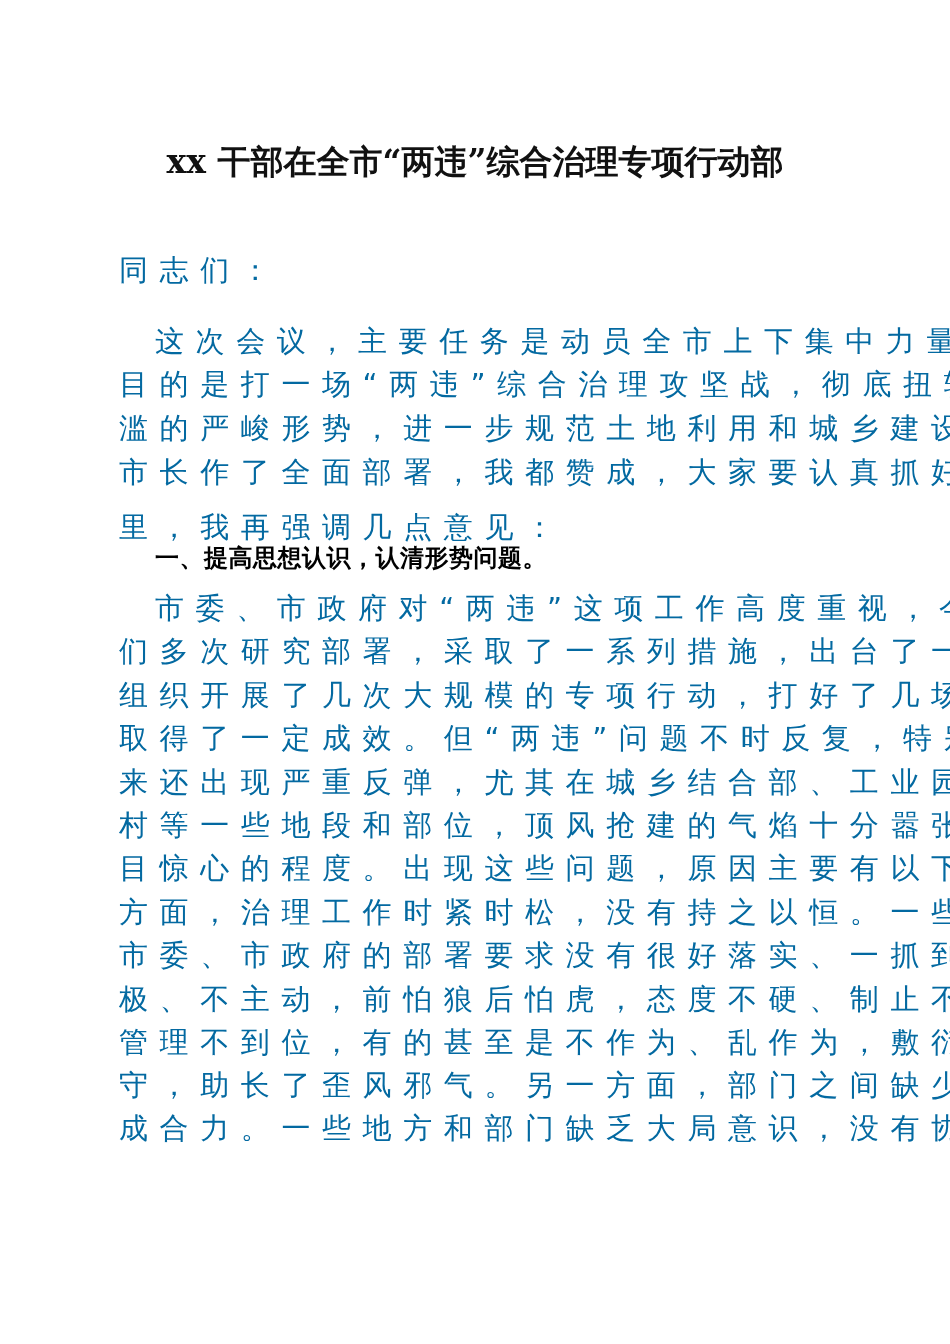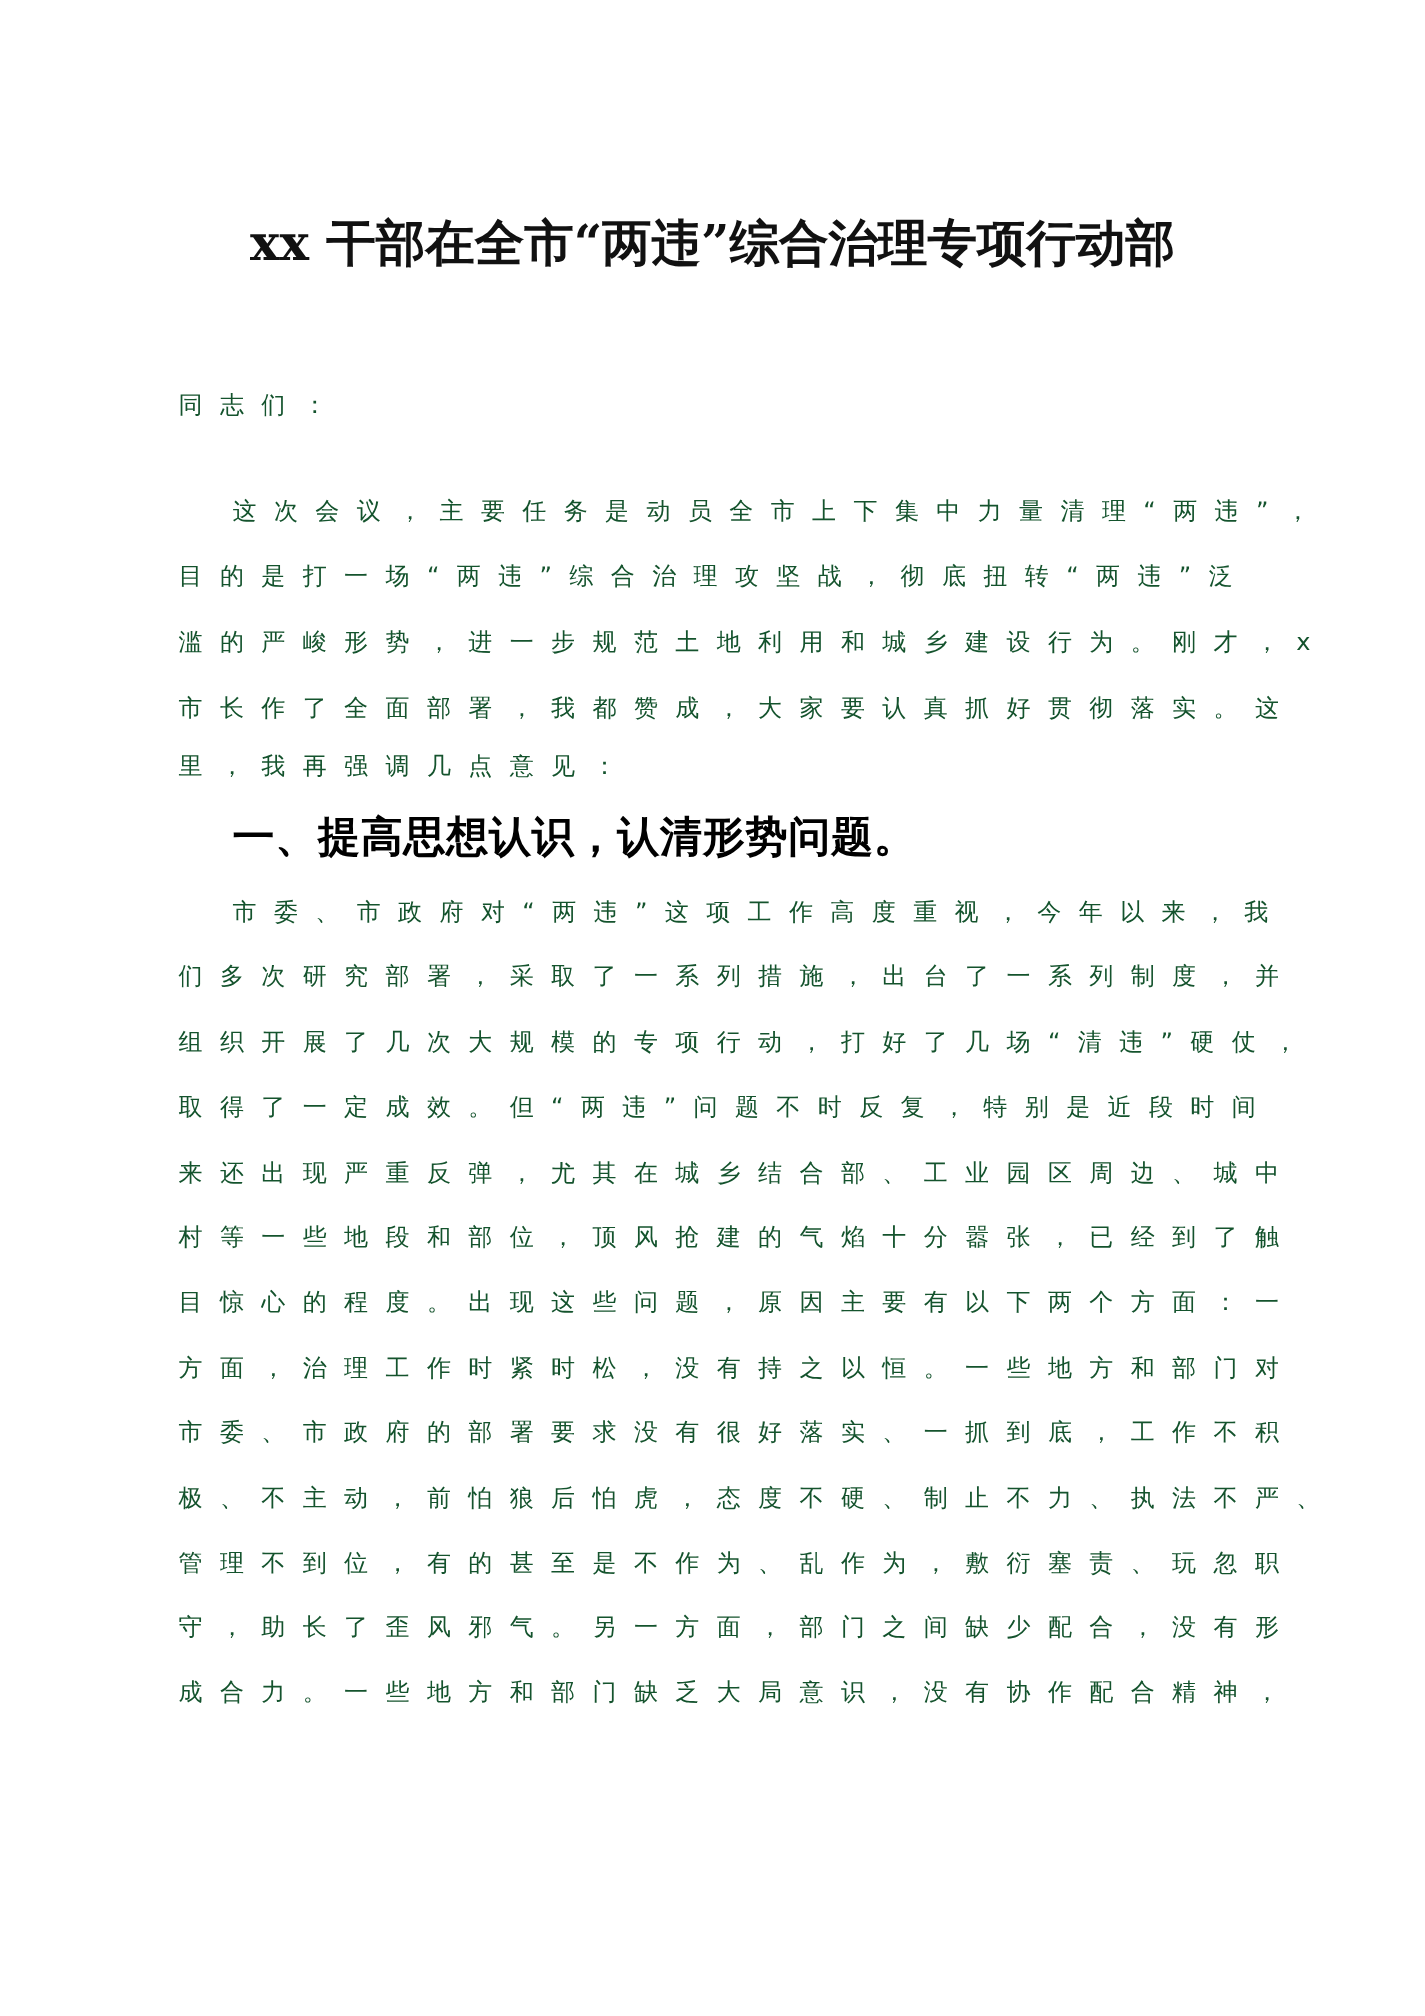--- a/index.html
+++ b/index.html
@@ -3,38 +3,38 @@
 <meta charset="utf-8">
 <style>
   html, body { margin:0; padding:0; background:#ffffff; }
   body { width:950px; height:1344px; position:relative; overflow:hidden; color:#000; }
   .page { position:absolute; left:0; top:0; width:950px; height:1344px; background:#fff; }
   .title { position:absolute; left:0; width:950px; text-align:center;
     font-family:"DejaVu Serif", serif; font-weight:bold; font-size:33px; line-height:44px; color:#111; }
   .title.l1 { top:140px; }
   .title.l2 { top:186px; }
   .line { position:absolute; left:119px; width:720px; height:36px; white-space:nowrap;
-    font-family:"DejaVu Sans", sans-serif; font-size:16px; line-height:36px;
-    letter-spacing:11.6px; color:#14532d; }
+    font-family:"DejaVu Sans", sans-serif; font-size:29px; line-height:36px;
+    letter-spacing:11.6px; color:#0369a1; }
   .line.indent { left:155px; }
-  .line.heading { font-weight:bold; letter-spacing:0.5px; font-size:28px; color:#000; }
+  .line.heading { font-weight:bold; letter-spacing:0.5px; font-size:24px; color:#000; }
 </style>
 </head>
 <body>
 
 <div class="page">
   <div class="title l1">xx 干部在全市“两违”综合治理专项行动部</div>
 
   <div class="line" style="top:252px">同志们：</div>
 
   <div class="line indent" style="top:323px">这次会议，主要任务是动员全市上下集中力量清理“两违”，</div>
   <div class="line" style="top:366px">目的是打一场“两违”综合治理攻坚战，彻底扭转“两违”泛</div>
   <div class="line" style="top:410px">滥的严峻形势，进一步规范土地利用和城乡建设行为。刚才，x</div>
   <div class="line" style="top:454px">市长作了全面部署，我都赞成，大家要认真抓好贯彻落实。这</div>
-  <div class="line" style="top:493px">里，我再强调几点意见：</div>
+  <div class="line" style="top:509px">里，我再强调几点意见：</div>
   <div class="line indent heading" style="top:540px">一、提高思想认识，认清形势问题。</div>
   <div class="line indent" style="top:590px">市委、市政府对“两违”这项工作高度重视，今年以来，我</div>
   <div class="line" style="top:633px">们多次研究部署，采取了一系列措施，出台了一系列制度，并</div>
   <div class="line" style="top:677px">组织开展了几次大规模的专项行动，打好了几场“清违”硬仗，</div>
   <div class="line" style="top:720px">取得了一定成效。但“两违”问题不时反复，特别是近段时间</div>
   <div class="line" style="top:764px">来还出现严重反弹，尤其在城乡结合部、工业园区周边、城中</div>
   <div class="line" style="top:807px">村等一些地段和部位，顶风抢建的气焰十分嚣张，已经到了触</div>
   <div class="line" style="top:850px">目惊心的程度。出现这些问题，原因主要有以下两个方面：一</div>
   <div class="line" style="top:894px">方面，治理工作时紧时松，没有持之以恒。一些地方和部门对</div>
   <div class="line" style="top:937px">市委、市政府的部署要求没有很好落实、一抓到底，工作不积</div>

